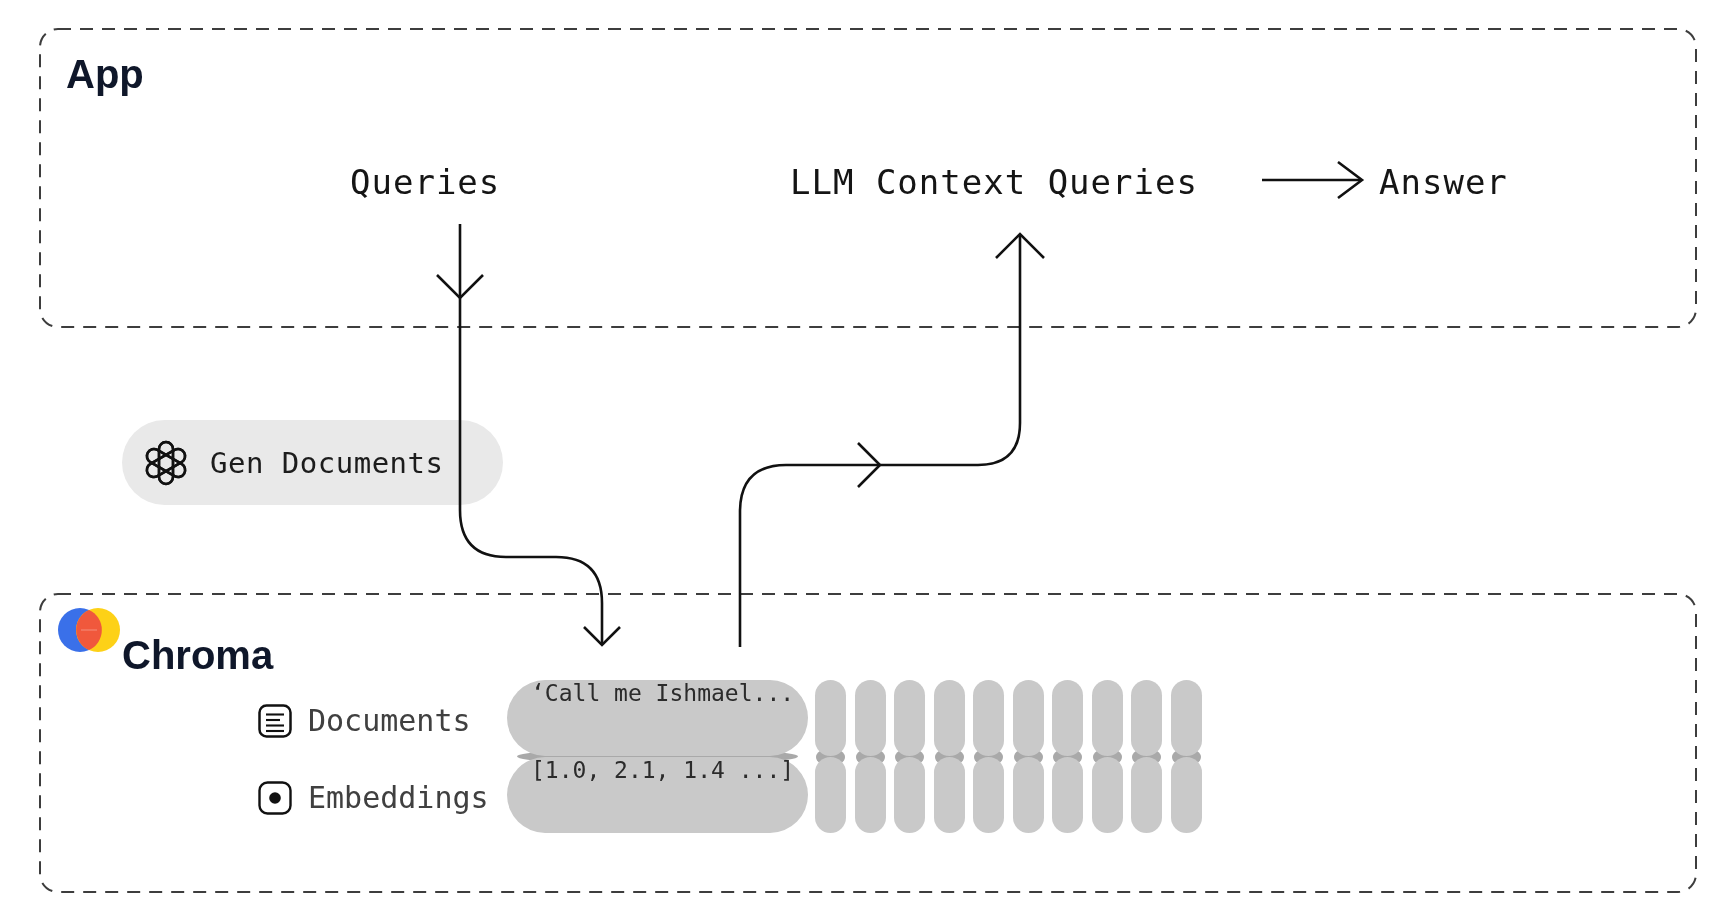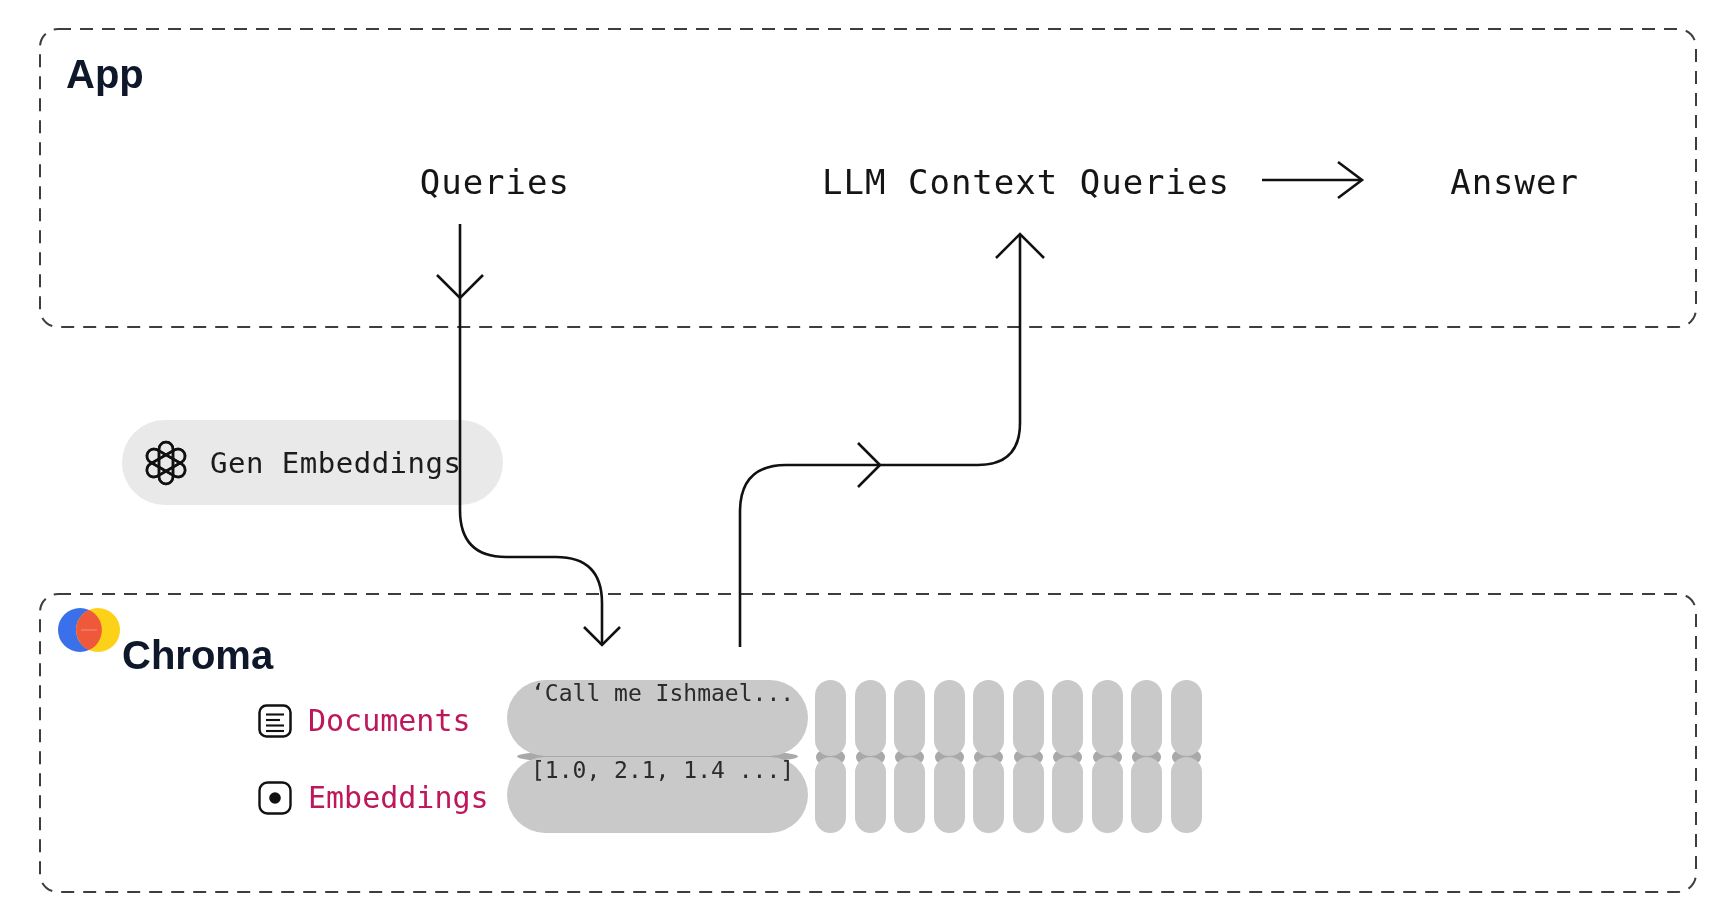--- a/index.html
+++ b/index.html
@@ -9,30 +9,30 @@
   }
   .abs{position:absolute;}
   svg.layer{position:absolute;left:0;top:0;pointer-events:none;}
   .flow{fill:none;stroke:#111;stroke-width:2.6;stroke-linejoin:miter;stroke-linecap:butt;}
   .dashedbox{fill:none;stroke:#3d3d3d;stroke-width:2;stroke-dasharray:13 9;}
   .box-title{
     font-family:"Liberation Sans", sans-serif;font-weight:bold;font-size:40px;
     line-height:44px;color:#0f172a;letter-spacing:0px;
   }
   .mono-title{
-    font-size:34px;line-height:44px;text-align:right;letter-spacing:1px;color:#151515;
+    font-size:34px;line-height:44px;text-align:left;letter-spacing:1px;color:#151515;
     white-space:nowrap;
   }
   .gen-pill{
     left:122px;top:420px;width:381px;height:85px;border-radius:43px;background:#e9e9e9;
     display:flex;align-items:center;padding-left:21px;box-sizing:border-box;gap:21px;
   }
   .gen-label{font-size:29px;letter-spacing:0.5px;color:#1c1c1c;white-space:nowrap;}
   .chroma-row{display:flex;align-items:center;gap:16px;height:34px;}
-  .row-label{font-size:30px;line-height:34px;color:#be185d;white-space:nowrap;}
+  .row-label{font-size:30px;line-height:34px;color:#404040;white-space:nowrap;}
   .data-pill{
     width:301px;height:76px;border-radius:38px;background:#c9c9c9;
     display:flex;padding-left:24px;box-sizing:border-box;
   }
   .data-pill span{font-size:23px;letter-spacing:0px;color:#2b2b2b;white-space:nowrap;}
   .seam{position:absolute;border-radius:50%;background:#a9a9a9;}
   .mini-pill{position:absolute;width:31px;height:76px;border-radius:16px;background:#c9c9c9;}
   .chroma-title{left:122px;top:633px;}
   .app-title{left:66px;top:52px;}
 </style>
@@ -54,21 +54,21 @@
   <svg width="46" height="46" viewBox="0 0 46 46">
     <g transform="translate(23,23)" fill="none" stroke="#111" stroke-width="2.5">
       <rect x="-7" y="-21" width="14" height="42" rx="7" transform="rotate(0)"></rect>
       <rect x="-7" y="-21" width="14" height="42" rx="7" transform="rotate(60)"></rect>
       <rect x="-7" y="-21" width="14" height="42" rx="7" transform="rotate(120)"></rect>
       <rect x="-7" y="-21" width="14" height="42" rx="7" transform="rotate(180)"></rect>
       <rect x="-7" y="-21" width="14" height="42" rx="7" transform="rotate(240)"></rect>
       <rect x="-7" y="-21" width="14" height="42" rx="7" transform="rotate(300)"></rect>
     </g>
   </svg>
-  <span class="gen-label">Gen Embeddings</span>
+  <span class="gen-label">Gen Documents</span>
 </div>
 
 <svg class="layer" width="1720" height="908" viewBox="0 0 1720 908">
   <g>
     <circle cx="80" cy="630" r="22" fill="#3a70e9"></circle>
     <circle cx="98" cy="630" r="22" fill="#fdd117"></circle>
     <path d="M89,610 A22,22 0 0 1 89,650 A22,22 0 0 1 89,610 Z" fill="#f0583c"></path>
     <line x1="81" y1="630" x2="97" y2="630" stroke="rgba(255,255,255,0.28)" stroke-width="1.2"></line>
   </g>
 </svg>

